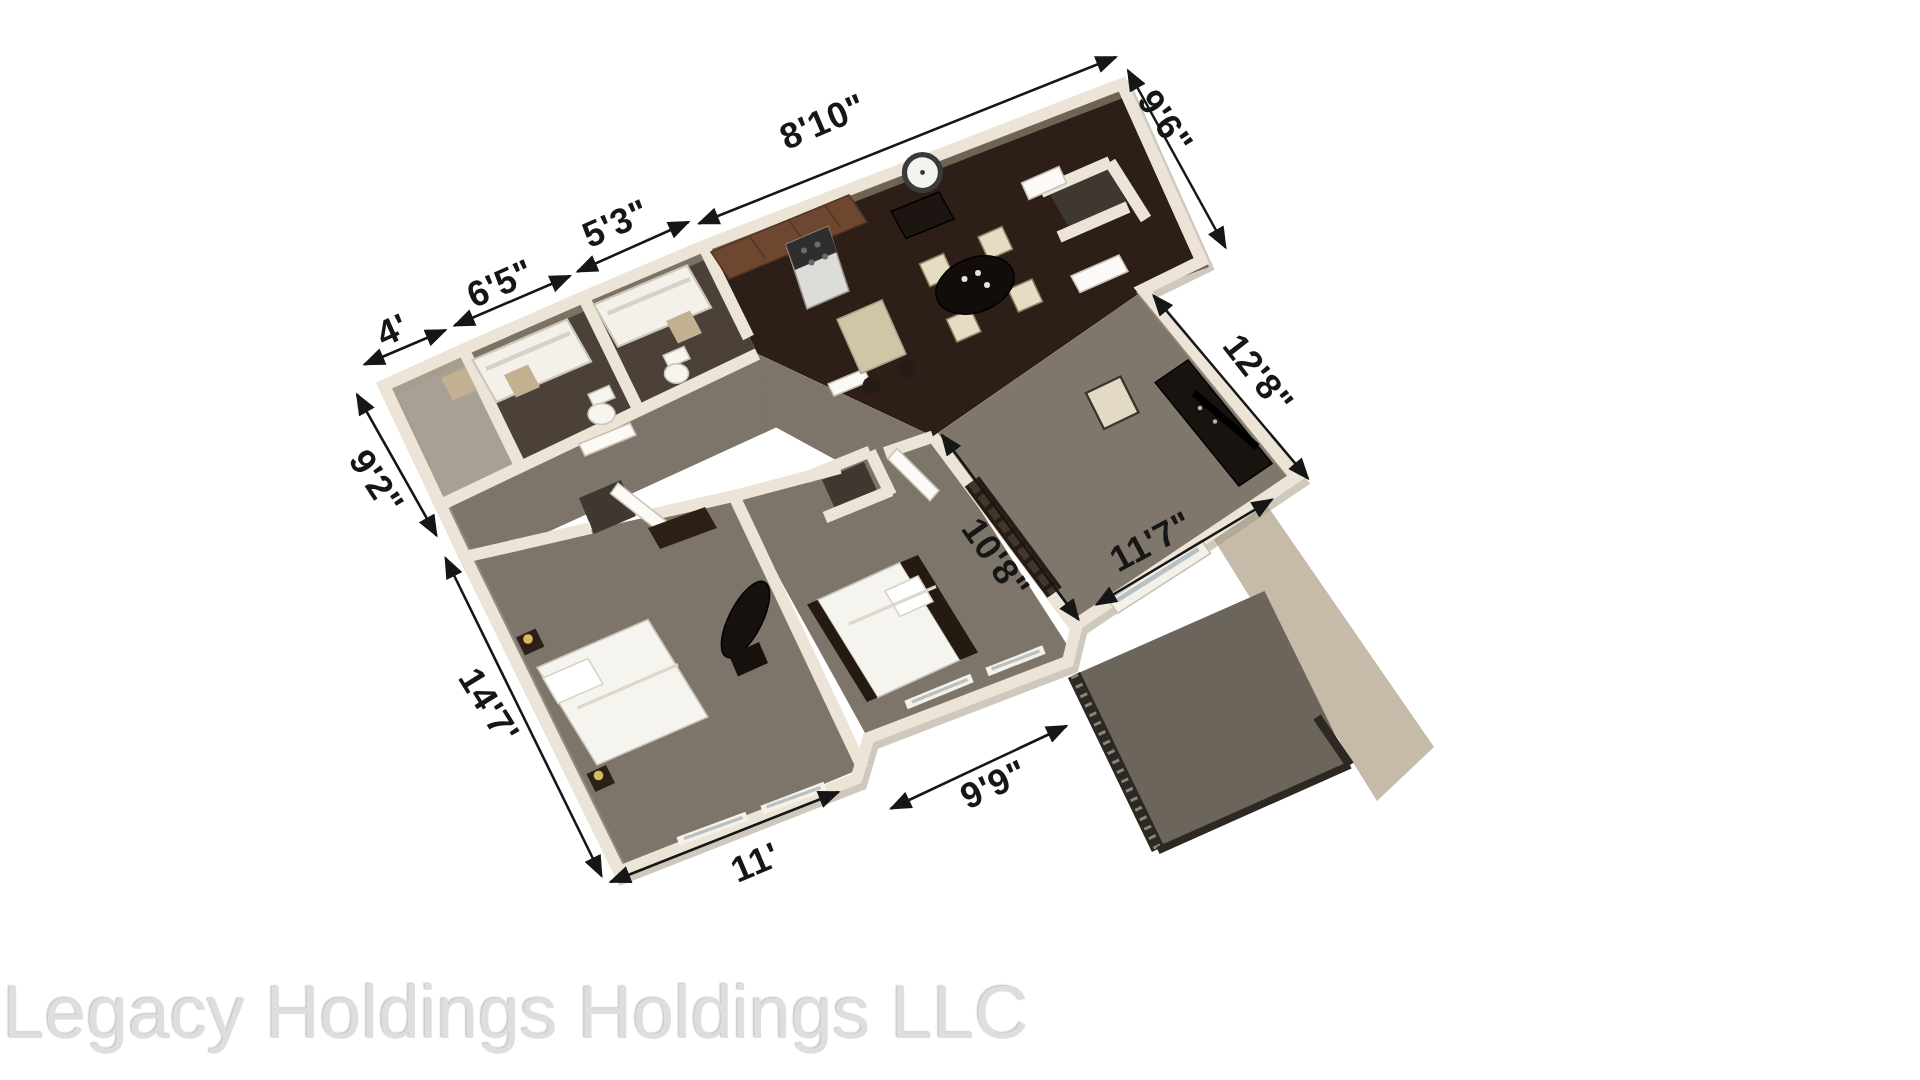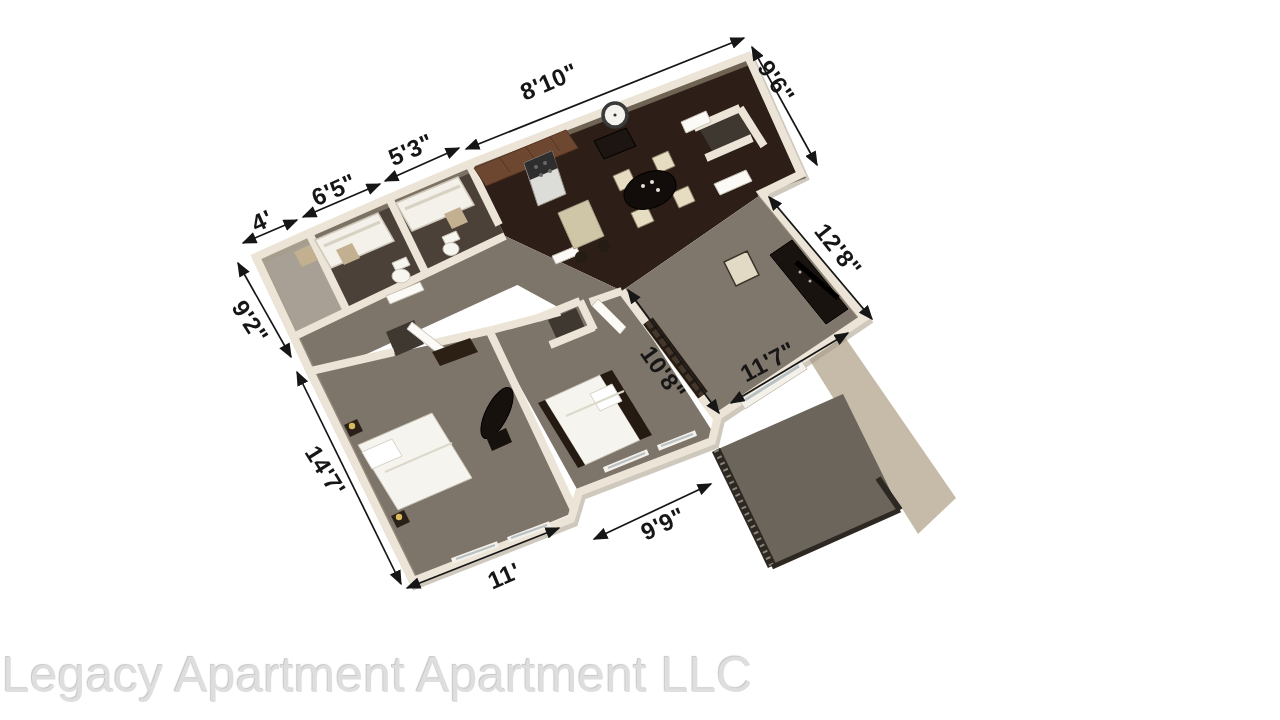--- a/index.html
+++ b/index.html
@@ -231,14 +231,14 @@
   <div class="dim-label dl-8ft10">8'10"</div>
   <div class="dim-label dl-9ft6">9'6"</div>
   <div class="dim-label dl-12ft8">12'8"</div>
   <div class="dim-label dl-9ft2">9'2"</div>
   <div class="dim-label dl-14ft7">14'7'</div>
   <div class="dim-label dl-11ft">11'</div>
   <div class="dim-label dl-9ft9">9'9"</div>
   <div class="dim-label dl-10ft8">10'8"</div>
   <div class="dim-label dl-11ft7">11'7"</div>
 
-  <div class="watermark">Legacy Apartment Apartment LLC</div>
+  <div class="watermark">Legacy Holdings Holdings LLC</div>
 </div>
 
 </body></html>

